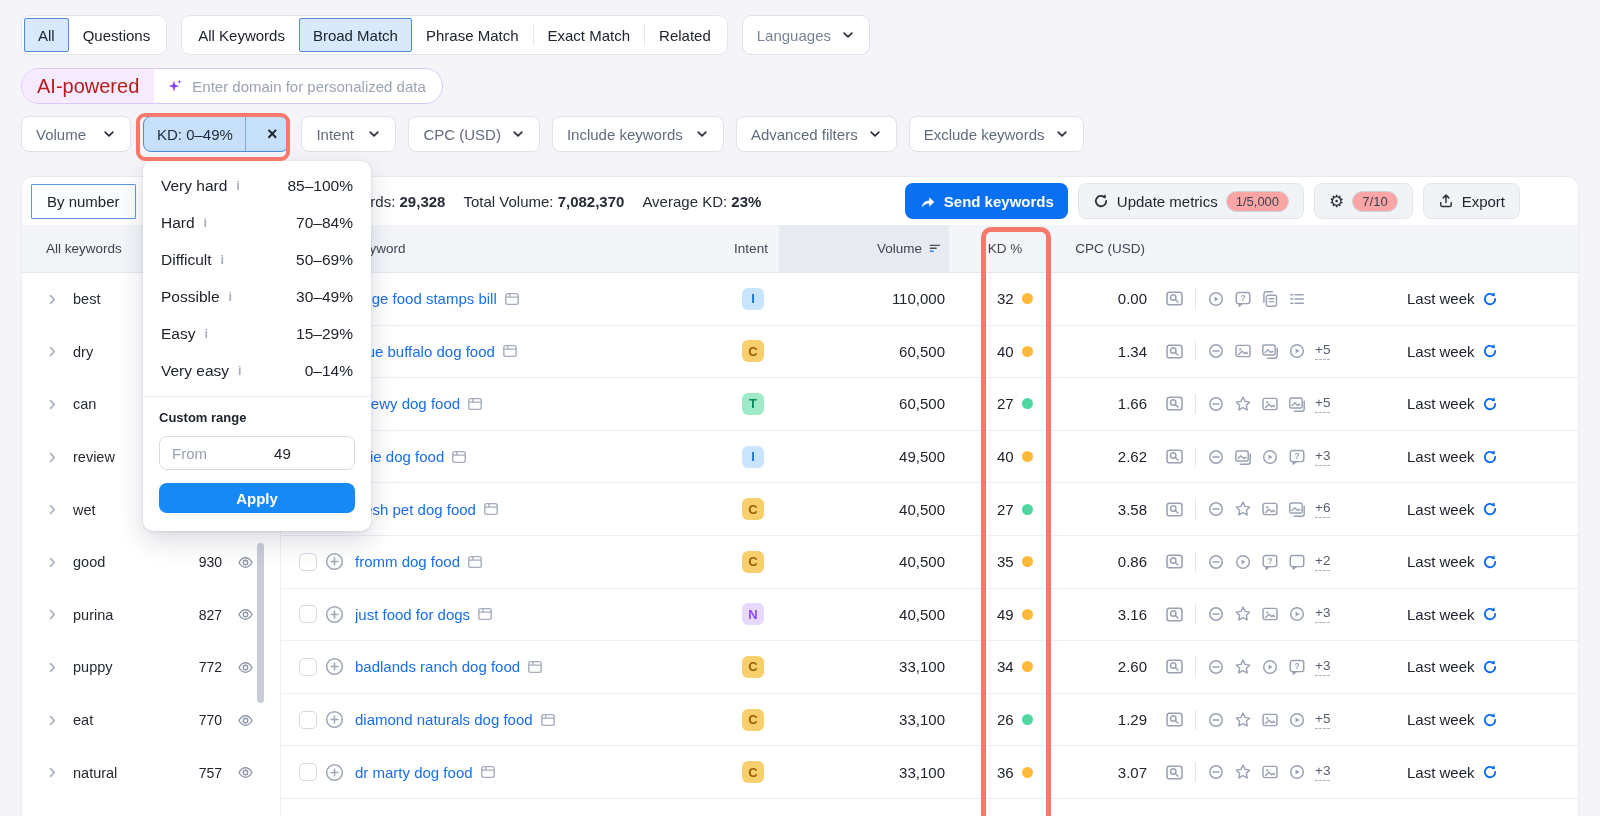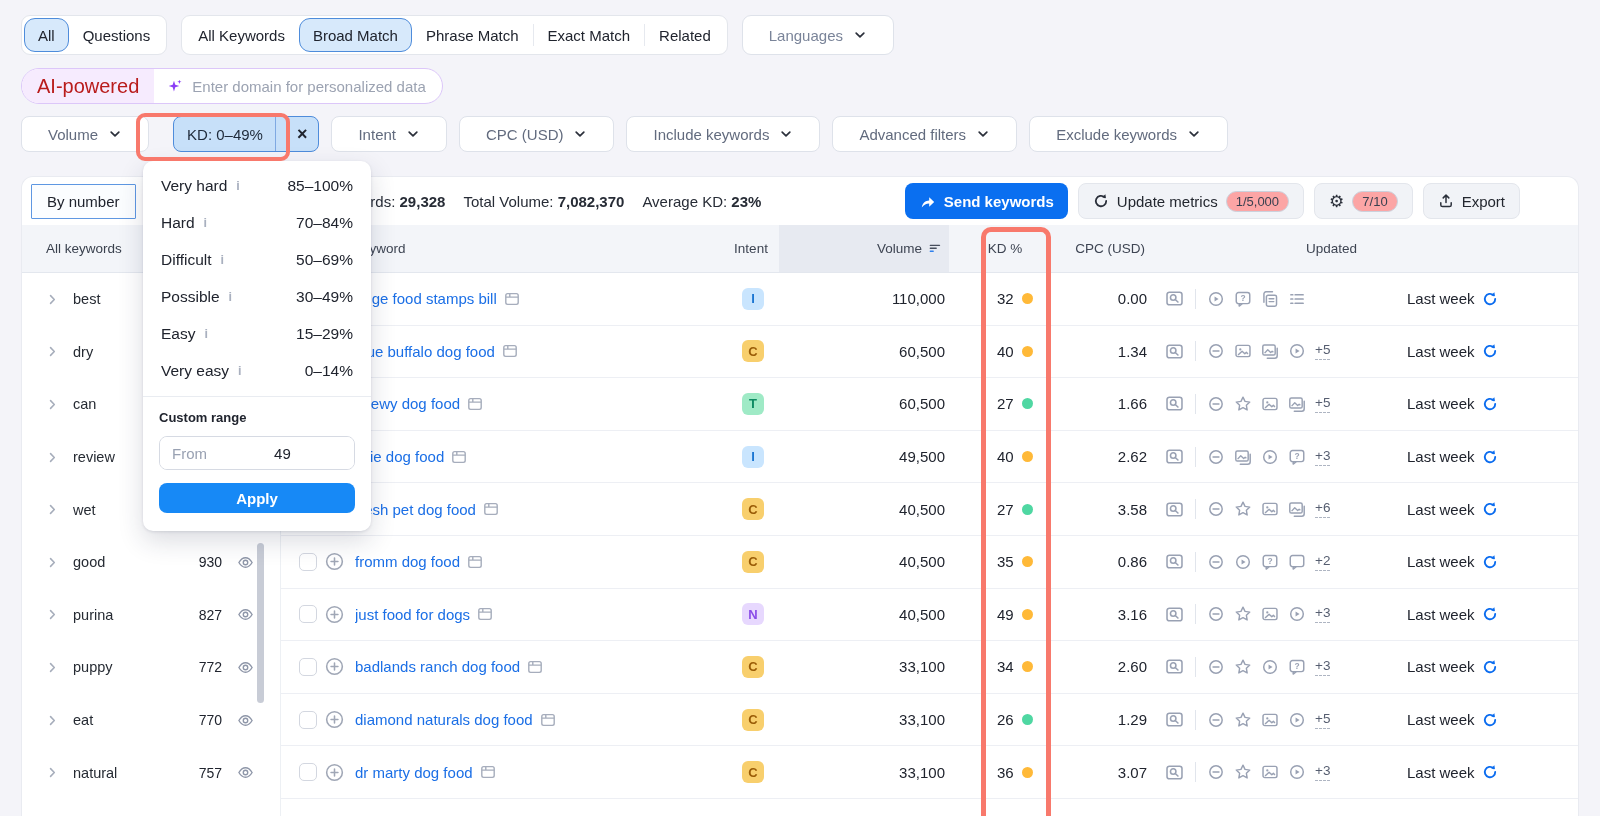--- a/index.html
+++ b/index.html
@@ -2,35 +2,35 @@
 <html><head>
 <meta charset="utf-8">
 <style>
   * { box-sizing: border-box; margin: 0; padding: 0; }
   body { background:#F4F4F9; font-family:"Liberation Sans", sans-serif; }
   .screen { position:relative; width:1600px; height:816px; background:#F4F4F9; overflow:hidden; }
 
   
   .tabs-row { position:absolute; top:15px; left:21px; display:flex; gap:14px; align-items:center; }
   .group { display:flex; align-items:center; background:#fff; border:1px solid #E3E6EC; border-radius:9px; padding:2px; height:40px; }
-  .gtab { height:34px; padding:0 13px; display:flex; align-items:center; border-radius:11px; font-size:15px; color:#20242E; border:1px solid transparent; background:transparent; cursor:pointer; font-family:inherit; white-space:nowrap;}
+  .gtab { height:34px; padding:0 13px; display:flex; align-items:center; border-radius:2px; font-size:15px; color:#20242E; border:1px solid transparent; background:transparent; cursor:pointer; font-family:inherit; white-space:nowrap;}
   .gtab.sel { background:#D7E9FB; border-color:#4E8CDB; }
   .gdiv { width:1px; height:22px; background:#E6E9EF; }
-  .chip { height:36px; border:1px solid #DEE2EA; border-radius:8px; background:#fff; display:flex; align-items:center; padding:0 26px; gap:10px; font-size:15px; color:#626B7E; white-space:nowrap; }
+  .chip { height:36px; border:1px solid #DEE2EA; border-radius:8px; background:#fff; display:flex; align-items:center; padding:0 14px; gap:10px; font-size:15px; color:#626B7E; white-space:nowrap; }
   .chip.languages { height:40px; border-radius:9px; color:#7A8499; }
 
   
   .ai-bar { position:absolute; top:68px; left:21px; height:36px; display:flex; align-items:stretch; border:1.5px solid #DCC7F9; border-radius:18px; background:#fff; overflow:hidden; }
   .ai-badge { background:#F6EBFE; color:#b91c1c; font-size:20px; display:flex; align-items:center; padding:0 15px; }
   .ai-input { display:flex; align-items:center; gap:9px; padding:0 16px 0 12px; }
   .ai-ph { color:#9CA3B2; font-size:15px; }
 
   
   #filters-row { position:absolute; top:116px; left:21px; display:flex; gap:12px; }
-  .kd-chip { background:#C7E0F9; border:1px solid #4E8CDB; padding:0; color:#1E2A3A; overflow:hidden;margin-left:12px; }
+  .kd-chip { background:#C7E0F9; border:1px solid #4E8CDB; padding:0; color:#1E2A3A; overflow:hidden; }
   .kd-chip-label { padding:0 12px 0 13px; font-size:15px; height:100%; display:flex; align-items:center; border-right:1px solid #7FA9E2; }
   .kd-chip-x { padding:0 11px; font-size:18px; font-weight:600; color:#20242E; display:flex; align-items:center; height:100%; cursor:pointer; }
 
   
   .main-panel { position:absolute; top:176px; left:21px; width:1558px; height:640px; background:#fff; border:1px solid #E9EBF1; border-bottom:0; border-radius:12px 12px 0 0; overflow:hidden; }
   .toolbar { position:absolute; top:0; left:0; right:0; height:48px; }
   .by-number { position:absolute; left:9px; top:7px; height:35px; padding:0 15px; border:1.5px solid #5E97E2; border-radius:1px; background:#FBFDFF; font-size:15px; color:#20242E; font-family:inherit; cursor:pointer; }
   .stats { position:absolute; left:285px; top:0; height:48px; display:flex; align-items:center; gap:18px; font-size:15px; color:#272C36; white-space:nowrap; }
   .stats b { font-weight:700; }
   .toolbar-right { position:absolute; right:58px; top:6px; display:flex; gap:10px; }
@@ -254,21 +254,20 @@
           <span class="icn">
               <svg width="14" height="14" viewBox="0 0 16 16" fill="none" xmlns="http://www.w3.org/2000/svg">
                 <path d="M1.5 3.8 H12" stroke="#474E5D" stroke-width="1.6" stroke-linecap="round"></path>
                 <path d="M1.5 7.2 H8.2" stroke="#474E5D" stroke-width="1.6" stroke-linecap="round"></path>
                 <path d="M1.5 10.6 H4.8" stroke="#2F80ED" stroke-width="1.6" stroke-linecap="round"></path>
               </svg>
             </span>
         </div>
         <div class="hc h-kd">KD %</div>
         <div class="hc h-cpc">CPC (USD)</div>
-        <div class="hc h-updated">Updated</div>
       </div>
     </div>
 
     <div class="sidebar" id="sidebar-items">
         <div class="side-item">
           <span class="icn">
             <svg width="13" height="13" viewBox="0 0 16 16" fill="none" xmlns="http://www.w3.org/2000/svg">
               <path d="M5.6 3.2 L10.2 8 L5.6 12.8" stroke="#A6ADBB" stroke-width="1.9" stroke-linecap="round" stroke-linejoin="round"></path>
             </svg>
           </span>

